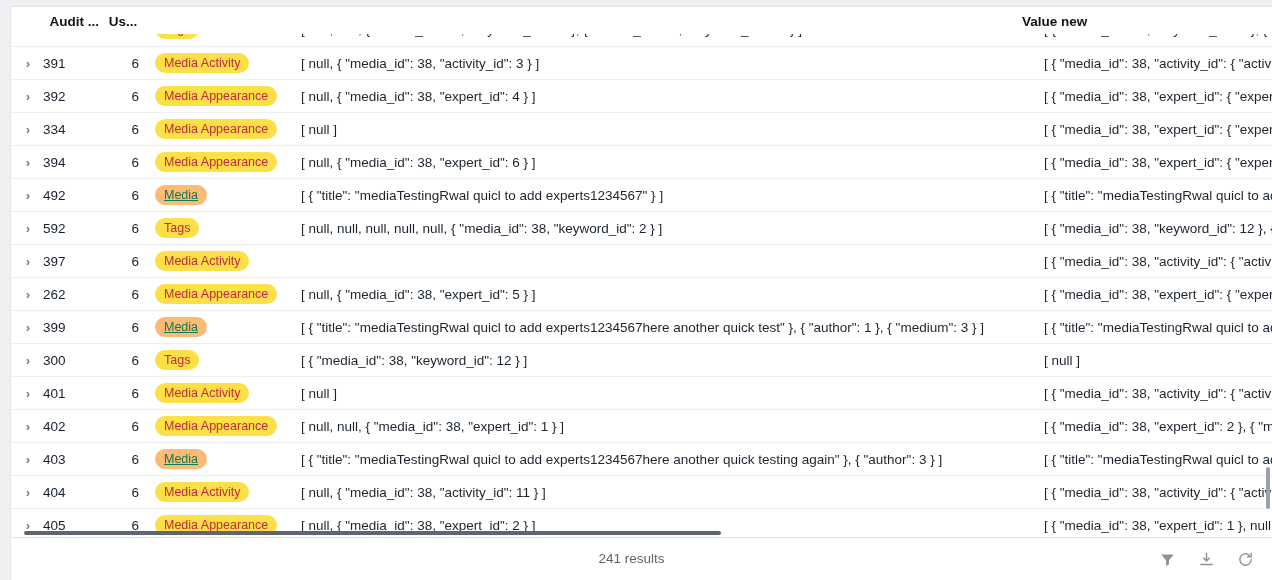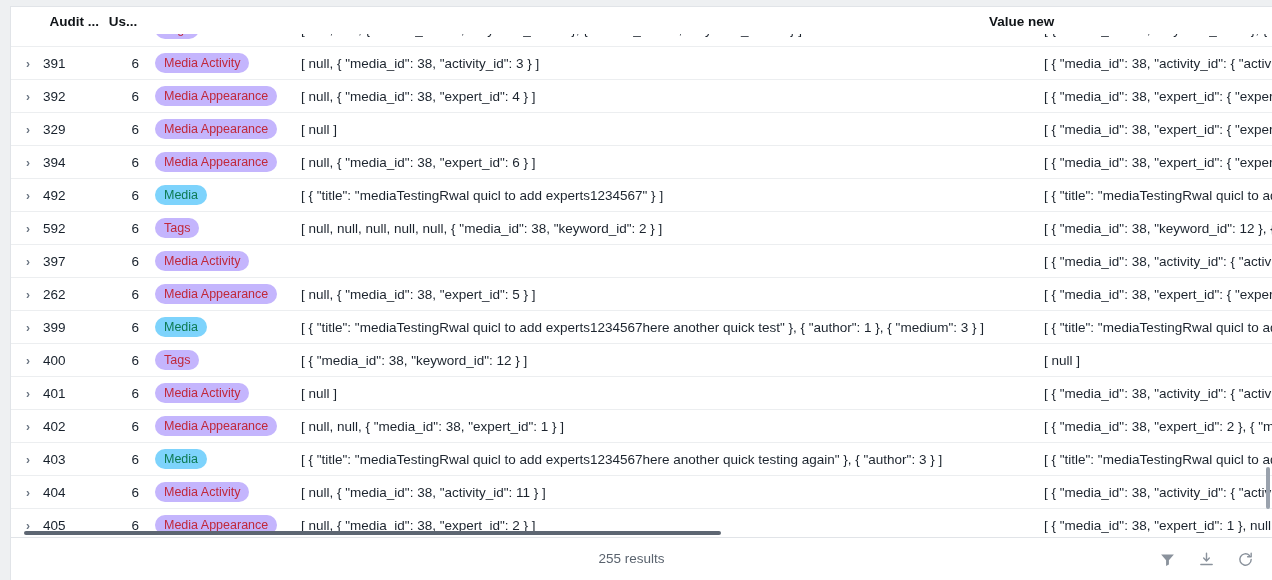--- a/index.html
+++ b/index.html
@@ -44,34 +44,34 @@
   .c-id{left:32px;width:64px;}
   .c-user{left:96px;width:32px;text-align:right;}
   .c-table{left:144px;width:140px;}
   .c-old{left:290px;width:735px;}
   .c-new{left:1033px;width:229px;}
 
   .hc-id{left:24px;width:64px;text-align:right;}
   .hc-user{left:96px;width:32px;text-align:center;}
   .hc-table{left:144px;width:140px;}
   .hc-old{left:290px;width:735px;}
-  .hc-new{left:978px;width:229px;}
+  .hc-new{left:1011px;width:229px;}
 
   .chev{
     display:inline-block;font-size:12px;color:#6b7582;font-weight:bold;
     cursor:pointer;line-height:33px;
   }
 
   .badge{
     display:inline-block;padding:2px 9px;border-radius:11px;
     font-size:12.5px;line-height:16px;vertical-align:middle;
     position:relative;top:-1px;white-space:nowrap;
   }
-  .badge.red{background:#c4b5fd;color:#c0283a;}
-  .badge.green{background:#7dd3fc;color:#0d7a52;}
+  .badge.red{background:#fde047;color:#c0283a;}
+  .badge.green{background:#fdba74;color:#0d7a52;text-decoration:underline;}
 
   .valtxt{font-size:13.5px;color:#1c242e;}
 
   
   .clip-row{
     position:absolute;left:0;top:27px;width:1262px;height:12px;
     overflow:hidden;border-top:none;background:#fff;z-index:1;
   }
   .clip-inner{position:absolute;left:0;top:-21px;width:1262px;height:33px;}
 
@@ -139,21 +139,21 @@
           <div class="trow" style="top: 72px;">
             <div class="cell c-exp"><span class="chev">›</span></div>
             <div class="cell c-id">392</div>
             <div class="cell c-user">6</div>
             <div class="cell c-table"><span class="badge red">Media Appearance</span></div>
             <div class="cell c-old valtxt">[ null, { "media_id": 38, "expert_id": 4 } ]</div>
             <div class="cell c-new valtxt">[ { "media_id": 38, "expert_id": { "expert":</div>
           </div>
           <div class="trow" style="top: 105px;">
             <div class="cell c-exp"><span class="chev">›</span></div>
-            <div class="cell c-id">329</div>
+            <div class="cell c-id">334</div>
             <div class="cell c-user">6</div>
             <div class="cell c-table"><span class="badge red">Media Appearance</span></div>
             <div class="cell c-old valtxt">[ null ]</div>
             <div class="cell c-new valtxt">[ { "media_id": 38, "expert_id": { "expert":</div>
           </div>
           <div class="trow" style="top: 138px;">
             <div class="cell c-exp"><span class="chev">›</span></div>
             <div class="cell c-id">394</div>
             <div class="cell c-user">6</div>
             <div class="cell c-table"><span class="badge red">Media Appearance</span></div>
@@ -194,21 +194,21 @@
           <div class="trow" style="top: 303px;">
             <div class="cell c-exp"><span class="chev">›</span></div>
             <div class="cell c-id">399</div>
             <div class="cell c-user">6</div>
             <div class="cell c-table"><span class="badge green">Media</span></div>
             <div class="cell c-old valtxt">[ { "title": "mediaTestingRwal quicl to add experts1234567here another quick test" }, { "author": 1 }, { "medium": 3 } ]</div>
             <div class="cell c-new valtxt">[ { "title": "mediaTestingRwal quicl to add</div>
           </div>
           <div class="trow" style="top: 336px;">
             <div class="cell c-exp"><span class="chev">›</span></div>
-            <div class="cell c-id">400</div>
+            <div class="cell c-id">300</div>
             <div class="cell c-user">6</div>
             <div class="cell c-table"><span class="badge red">Tags</span></div>
             <div class="cell c-old valtxt">[ { "media_id": 38, "keyword_id": 12 } ]</div>
             <div class="cell c-new valtxt">[ null ]</div>
           </div>
           <div class="trow" style="top: 369px;">
             <div class="cell c-exp"><span class="chev">›</span></div>
             <div class="cell c-id">401</div>
             <div class="cell c-user">6</div>
             <div class="cell c-table"><span class="badge red">Media Activity</span></div>
@@ -247,21 +247,21 @@
             <div class="cell c-old valtxt">[ null, { "media_id": 38, "expert_id": 2 } ]</div>
             <div class="cell c-new valtxt">[ { "media_id": 38, "expert_id": 1 }, null ]</div>
           </div>
         </div>
 
       <div class="vscroll"></div>
       <div class="hscroll"></div>
     </div>
 
     <div class="footer">
-      <div class="results">255 results</div>
+      <div class="results">241 results</div>
       <div class="ftools">
         <span title="Filter">
           <svg width="17" height="17" viewBox="0 0 24 24">
               <path d="M3 5h18l-7 8v6l-4 2v-8z" fill="#8a929c"></path>
             </svg>
         </span>
         <span title="Download">
           <svg width="17" height="17" viewBox="0 0 24 24">
             <path d="M12 3v10M8 10l4 4 4-4" stroke="#8a929c" stroke-width="2" fill="none" stroke-linecap="round" stroke-linejoin="round"></path>
             <path d="M4 19h16" stroke="#8a929c" stroke-width="2" stroke-linecap="round"></path>

